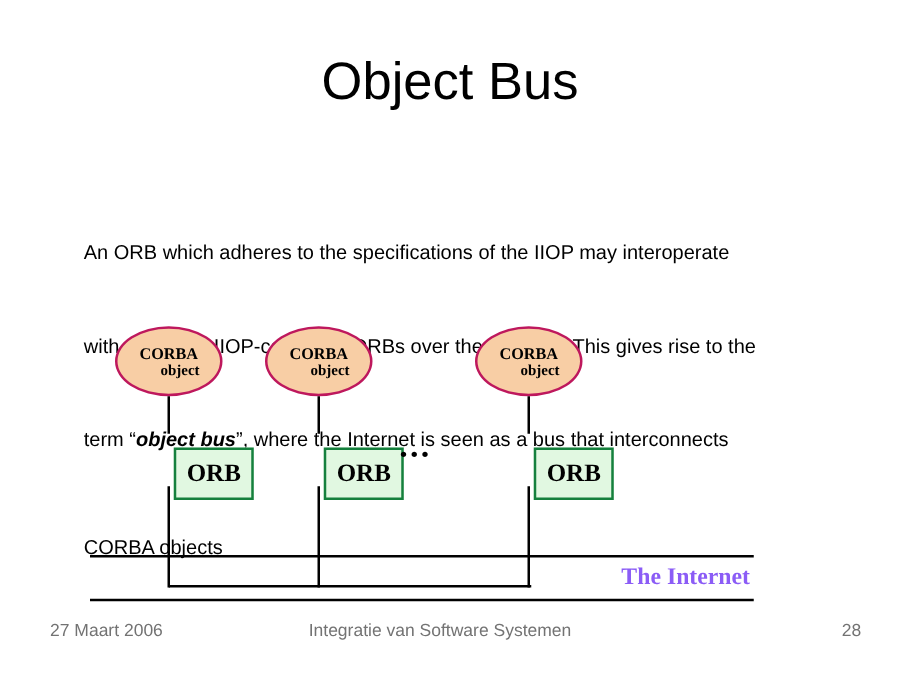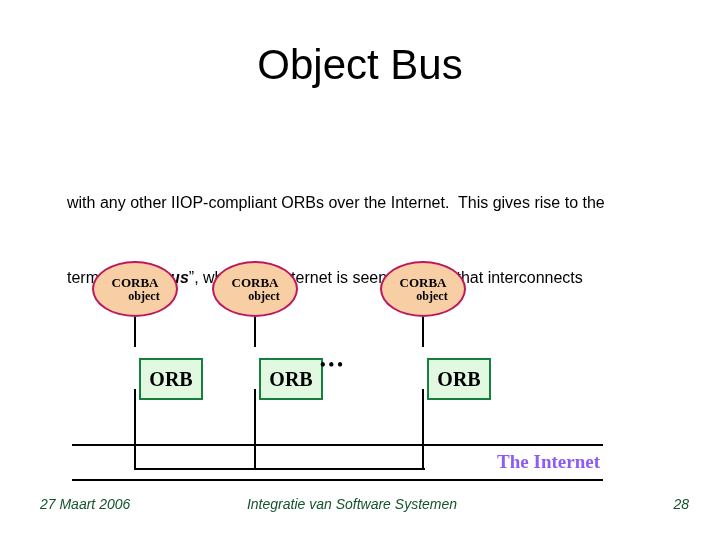--- a/index.html
+++ b/index.html
@@ -89,38 +89,39 @@
 
   .internet-label {
     position: absolute; top: 451px; right: 120px;
     font-family: "Liberation Serif", serif; font-weight: 700;
     font-size: 19px; color: #8b5cf6;
   }
 
   
   .footer-date, .footer-course, .footer-page {
     position: absolute; top: 496px;
-    font-size: 14px; line-height: 17px; color: #14532d;
+    font-size: 14px; line-height: 17px; color: #737373;
     font-family: "Liberation Sans", sans-serif;
-    font-style: italic;
   }
   .footer-date { left: 40px; }
   .footer-course { left: 0; right: 16px; text-align: center; }
   .footer-page { right: 31px; }
 </style>
 </head>
 <body>
 
 <div class="slide">
 
   <div class="slide-title">Object Bus</div>
 
   <div class="body-text">
+    <div class="body-line">An ORB which adheres to the specifications of the IIOP may interoperate</div>
     <div class="body-line">with any other IIOP-compliant ORBs over the Internet.  This gives rise to the</div>
     <div class="body-line"><span>term “</span><span class="emph">object bus</span><span>”, where the Internet is seen as a bus that interconnects</span></div>
+    <div class="body-line para2">CORBA objects</div>
   </div>
 
   <div class="diagram">
 
     <div class="diagram-column col-1">
       <div class="corba-ellipse">
         <span class="corba-line1">CORBA</span>
         <span class="corba-line2">object</span>
       </div>
       <div class="vline conn-ellipse-box"></div>

